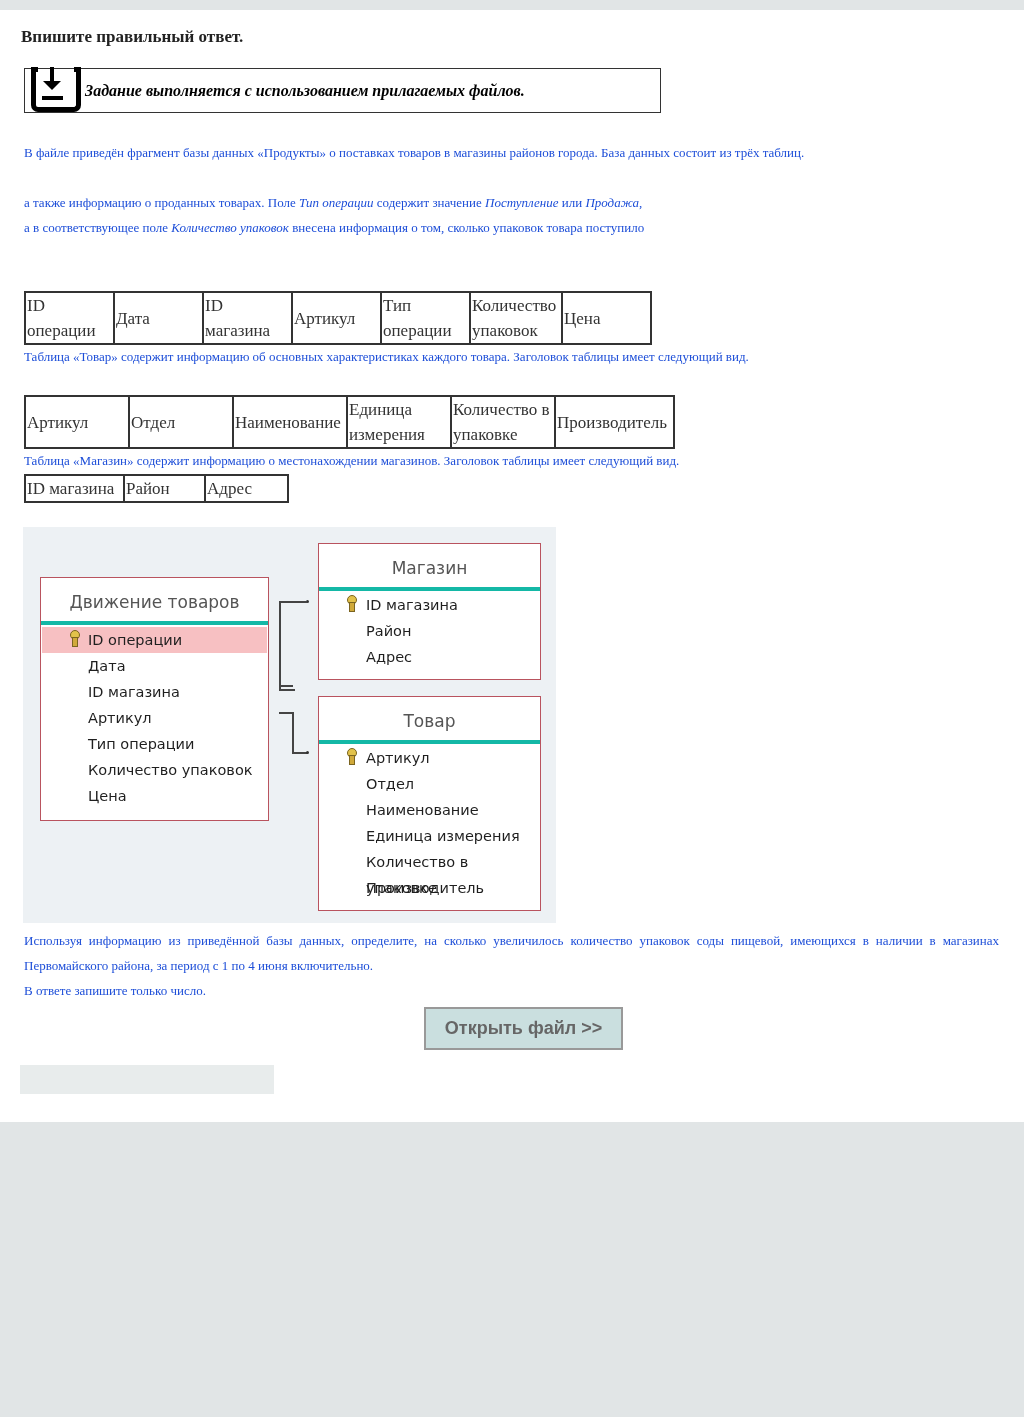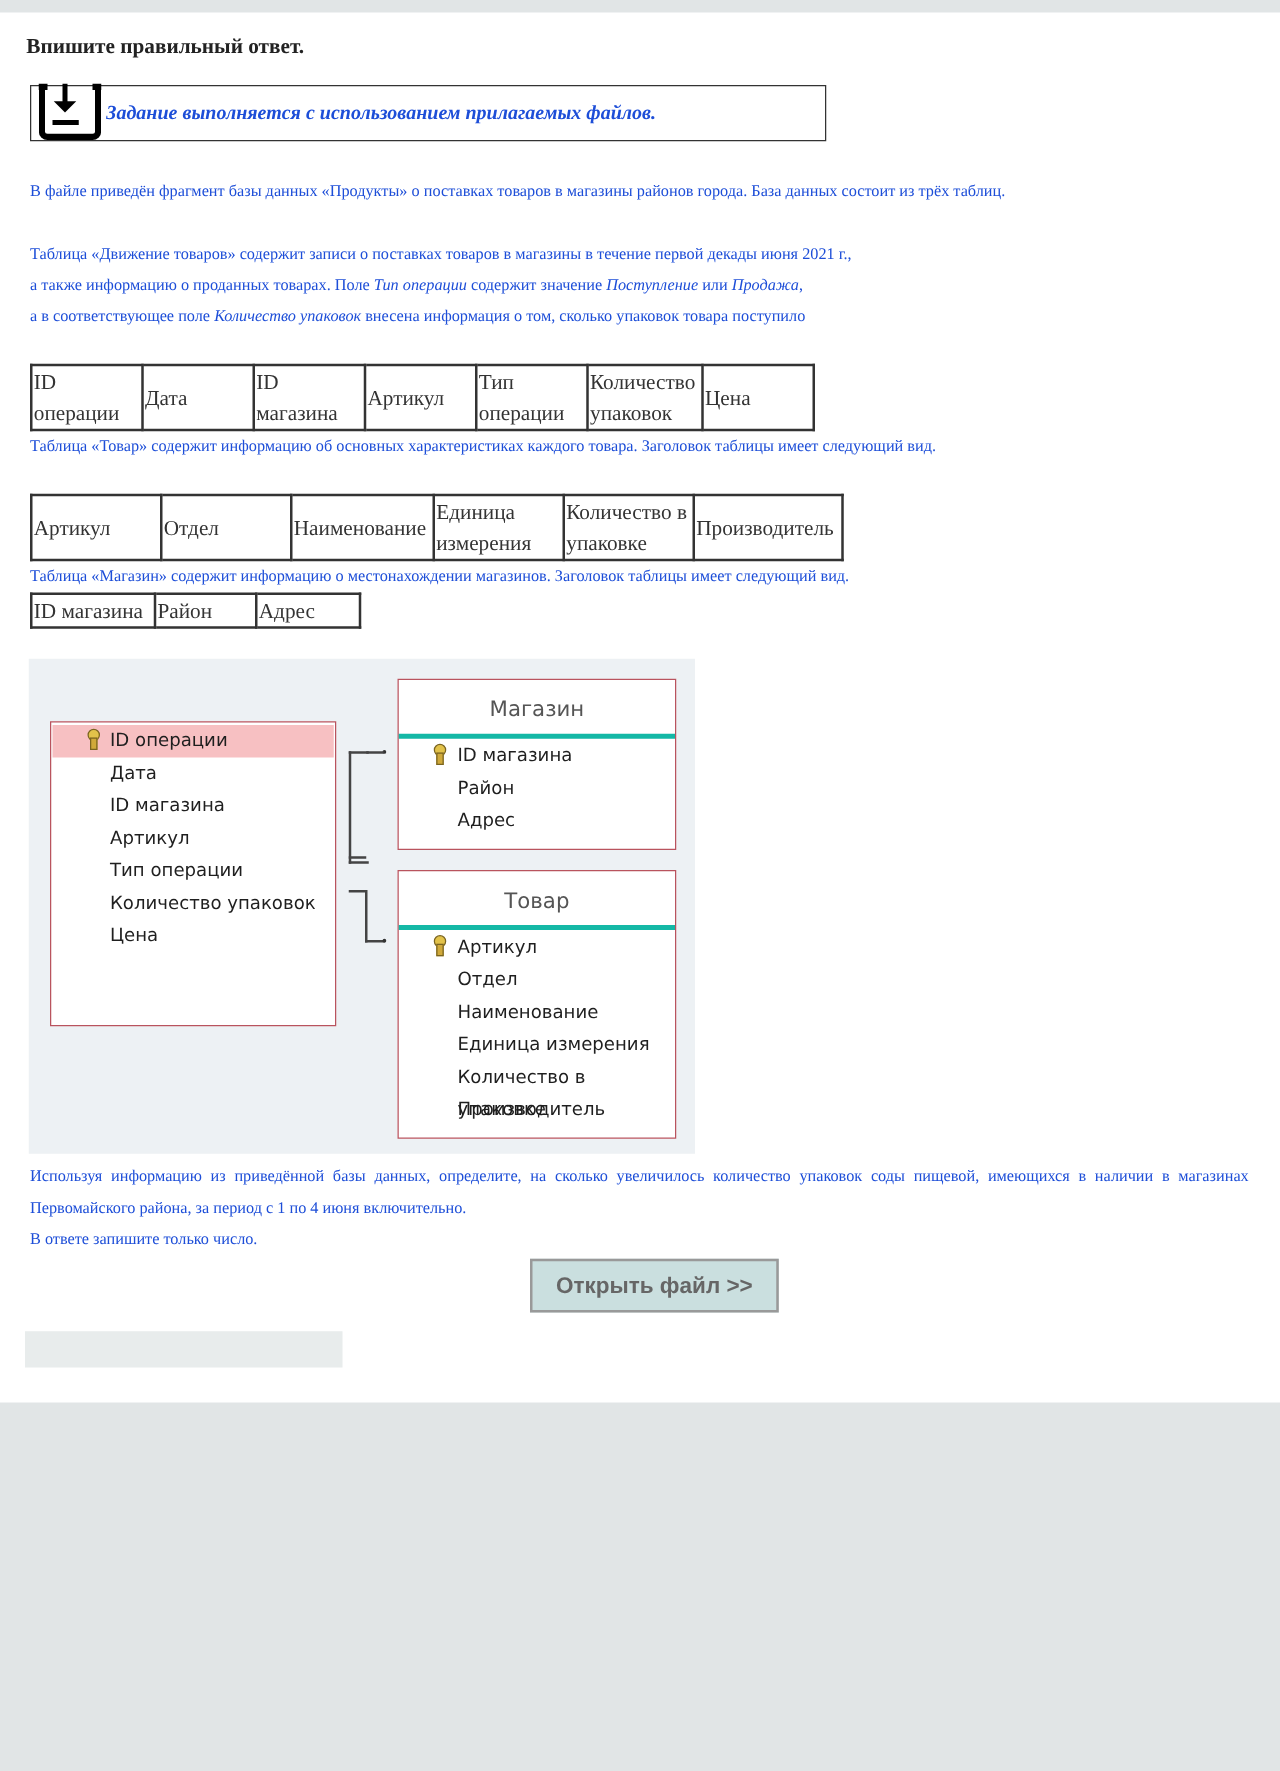--- a/index.html
+++ b/index.html
@@ -15,21 +15,21 @@
     position: absolute; left: 24px; top: 68px; width: 637px; height: 45px;
     border: 1px solid #333; box-sizing: border-box; display: flex; align-items: center;
   }
   .dl-icon { position: relative; width: 50px; height: 46px; margin-left: 4px; margin-top: -2px; }
   .dl-icon .frame { position: absolute; left: 2px; top: 0; width: 40px; height: 40px; border: 5px solid #000; border-top: none; border-radius: 0 0 7px 7px; box-sizing: content-box; }
   .dl-icon .frame:before { content:""; position:absolute; left:-5px; top:0; width:7px; height:5px; background:#000; }
   .dl-icon .frame:after { content:""; position:absolute; right:-5px; top:0; width:7px; height:5px; background:#000; }
   .dl-icon .shaft { position: absolute; left: 21px; top: 0; width: 4px; height: 16px; background:#000; }
   .dl-icon .head { position: absolute; left: 14px; top: 14px; width: 0; height: 0; border-left: 9px solid transparent; border-right: 9px solid transparent; border-top: 9px solid #000; }
   .dl-icon .bar { position: absolute; left: 13px; top: 29px; width: 21px; height: 4px; background:#000; }
-  .filebox-text { font-style: italic; font-weight: bold; font-size: 16px; color: #1d4ed8; margin-left: 6px; }
+  .filebox-text { font-style: italic; font-weight: bold; font-size: 16px; color: #000000; margin-left: 6px; }
 
   .p { position: absolute; left: 24px; width: 975px; font-size: 13px; line-height: 25px; color: #1d4ed8; }
   .p i { font-style: italic; }
   .just { text-align: justify; }
 
   table.hdr { position: absolute; border-collapse: collapse; font-size: 17px; color: #333; }
   table.hdr td { border: 2px solid #333; padding: 0 1px; line-height: 25px; vertical-align: middle; }
 
   .schema { position: absolute; left: 23px; top: 527px; width: 533px; height: 396px; background: #edf1f4; }
   .tbl { position: absolute; background: #fff; border: 1px solid #b9535e; box-sizing: border-box; font-family: "DejaVu Sans", "Liberation Sans", sans-serif; }
@@ -65,21 +65,20 @@
       <div class="shaft"></div>
       <div class="head"></div>
       <div class="bar"></div>
   </div>
   <span class="filebox-text">Задание выполняется с использованием прилагаемых файлов.</span>
 </div>
 
 <div class="p just" style="top:140px;">В файле приведён фрагмент базы данных «Продукты» о поставках товаров в магазины районов города. База данных состоит из трёх таблиц.</div>
 
 <div class="p" style="top:190px;">
-  <div>Таблица «Движение товаров» содержит записи о поставках товаров в магазины в течение первой декады июня 2021 г.,</div>
   <div><span>а также информацию о проданных товарах. Поле </span><i>Тип операции</i><span> содержит значение </span><i>Поступление</i><span> или </span><i>Продажа</i><span>,</span></div>
   <div><span>а в соответствующее поле </span><i>Количество упаковок</i><span> внесена информация о том, сколько упаковок товара поступило</span></div>
 </div>
 
 <table class="hdr" style="left:24px; top:291px;">
   <tbody>
       <tr>
     <td style="width:85px">ID операции</td>
     <td style="width:85px">Дата</td>
     <td style="width:85px">ID магазина</td>
@@ -116,20 +115,21 @@
     <td style="width:79px">Адрес</td>
   </tr>
 </tbody>
   </table>
 
 <div class="p" style="top:520px;font-weight:bold;">На рисунке приведена схема указанной базы данных.</div>
 
 <div class="schema">
 
   <div class="tbl" style="left:17px; top:50px; width:229px; height:244px;">
+    <div class="title">Движение товаров</div>
     <div class="field pk-sel" style="margin-top:2px;">
       <span class="key">
           <span class="ring"></span>
           <span class="stem"></span>
         </span>
       <span>ID операции</span>
     </div>
     <div class="field">Дата</div>
     <div class="field">ID магазина</div>
     <div class="field">Артикул</div>

